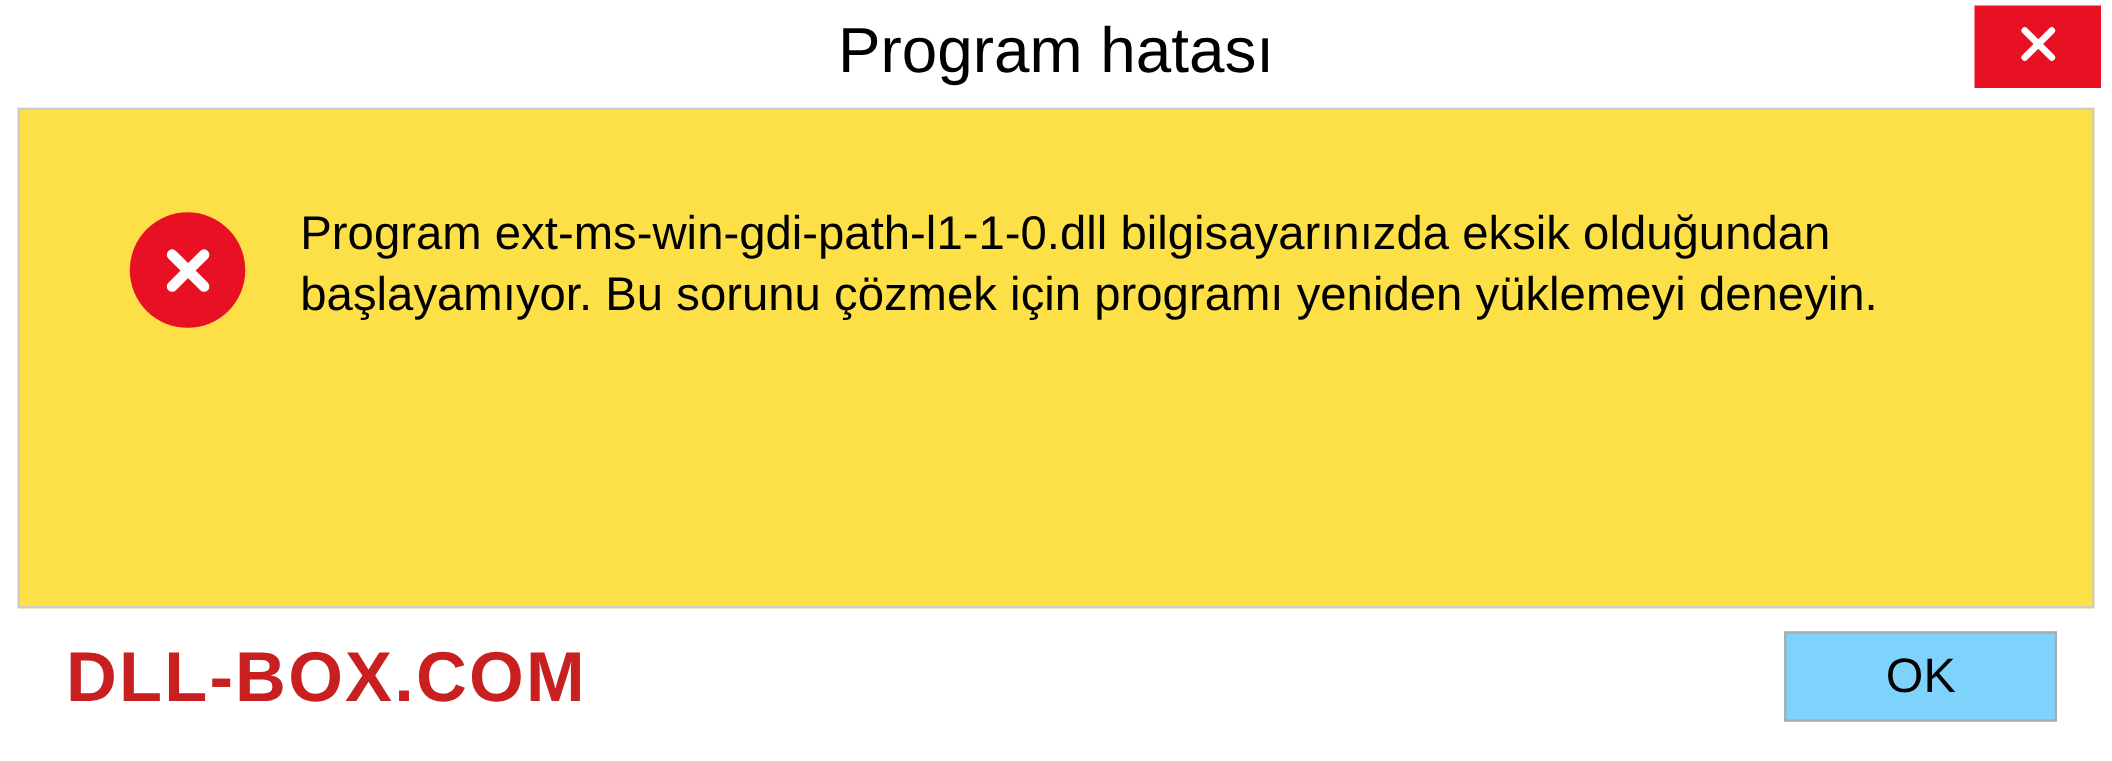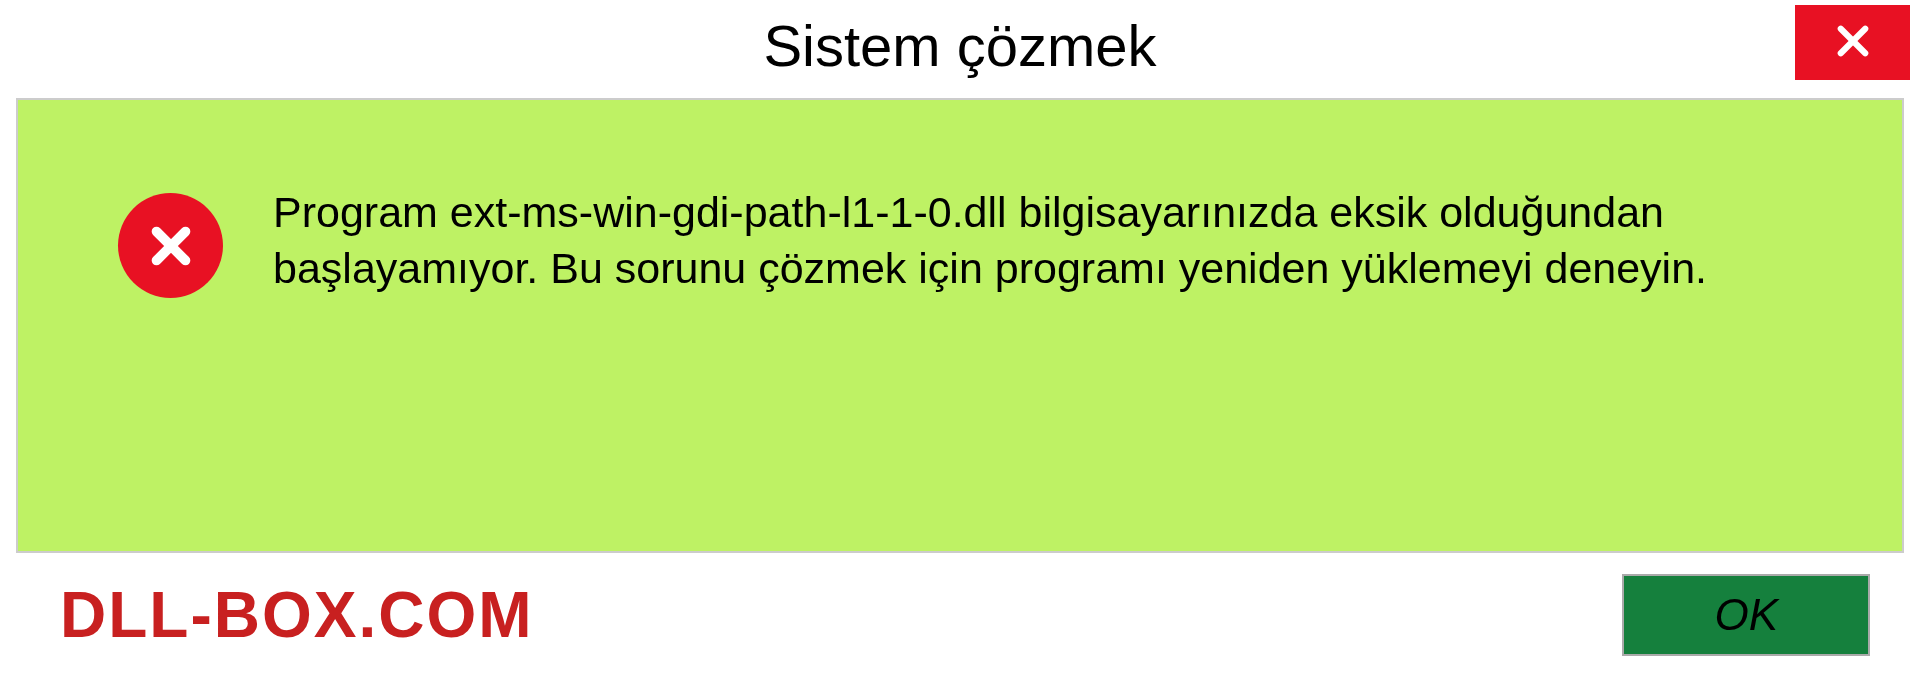--- a/index.html
+++ b/index.html
@@ -41,21 +41,21 @@
     }
     .close-btn svg {
       width: 42px;
       height: 42px;
     }
     .content-box {
       border: 2px solid #cccccc;
       margin: 8px 16px 16px 16px;
       height: 455px;
       position: relative;
-      background: #bef264;
+      background: #fde047;
     }
     .content-inner {
       display: flex;
       align-items: flex-start;
       padding: 85px 60px 30px 100px;
       gap: 50px;
     }
     .error-icon {
       width: 105px;
       height: 105px;
@@ -85,34 +85,33 @@
     }
     .watermark {
       font-size: 64px;
       font-weight: 700;
       color: #c82020;
       letter-spacing: 2px;
       font-family: Arial, sans-serif;
     }
     .ok-btn {
       border: 2px solid #aaa;
-      background: #15803d;
+      background: #7dd3fc;
       font-size: 44px;
       padding: 14px 90px;
       cursor: pointer;
       font-family: "Segoe UI", Tahoma, Arial, sans-serif;
       color: #000;
-      font-style: italic;
     }
   </style>
 </head>
 <body>
 
 <div class="title-bar">
-  <div class="title-text">Sistem çözmek</div>
+  <div class="title-text">Program hatası</div>
   <div class="close-btn">
     <span>
       <svg viewBox="0 0 24 24" stroke="#ffffff" stroke-width="3.5" fill="none" stroke-linecap="round">
         <line x1="5" y1="5" x2="19" y2="19"></line>
         <line x1="19" y1="5" x2="5" y2="19"></line>
       </svg>
     </span>
   </div>
 </div>
 

